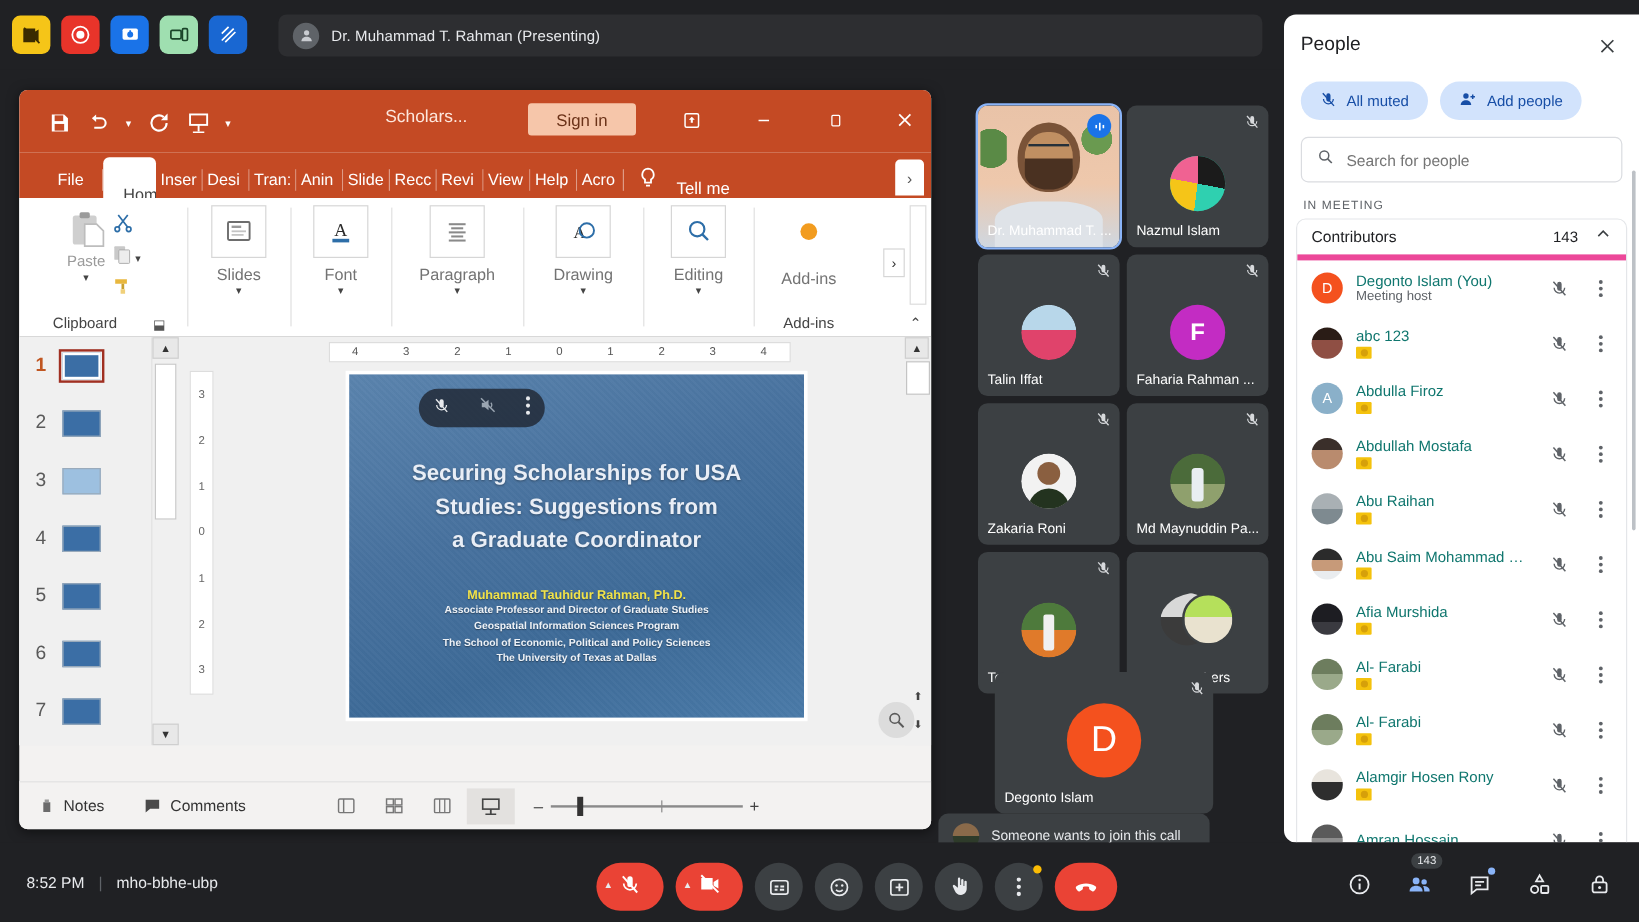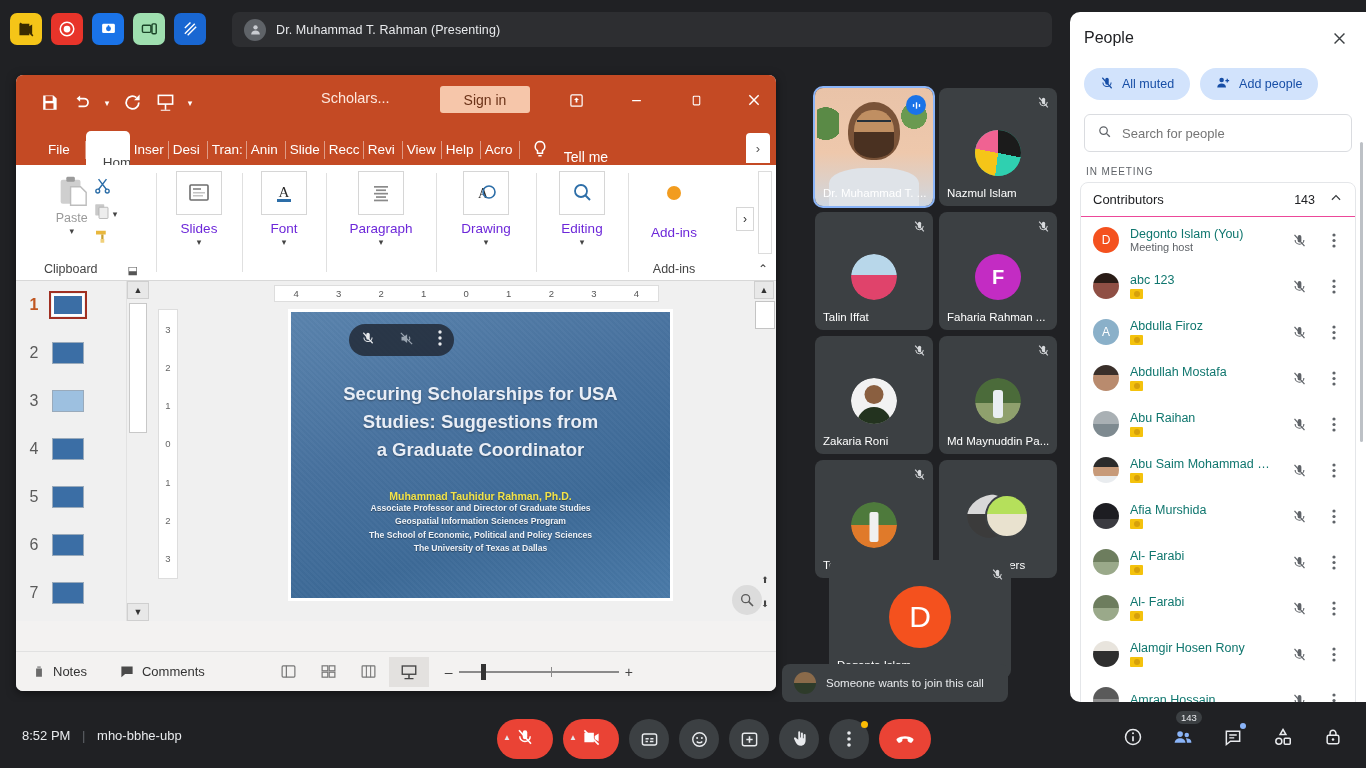--- a/index.html
+++ b/index.html
@@ -47,21 +47,21 @@
   .tab.active { background:#ffffff; color:#444; width:44px; border-radius:5px 5px 0 0; text-align:center; padding:17px; }
   .tab-fixed { width:39px; text-align:left; }
   .tellme { font-size:14px; color:#fff; margin-left:14px; }
   .lamp { margin-left:10px; }
   .tab-more { position:absolute; right:6px; bottom:2px; width:24px; height:30px; background:#fff; color:#555; font-size:13px; display:flex; align-items:center; justify-content:center; border-radius:4px 4px 0 0; }
 
   .ppt-ribbon { height:116px; background:#ffffff; display:flex; position:relative; border-bottom:1px solid #d8d8d8; }
   .rgroup { position:relative; display:flex; flex-direction:column; align-items:center; padding:6px 0 0; }
   .rgroup + .rgroup:before { content:""; position:absolute; left:0; top:8px; bottom:8px; width:1px; background:#e0e0e0; }
   .rbtn-big { width:46px; height:44px; border:1px solid #d6d6d6; background:#fff; display:flex; align-items:center; justify-content:center; }
-  .rlabel { font-size:13.5px; color:#6d28d9; margin-top:6px;text-align:center; }
+  .rlabel { font-size:13.5px; color:#737373; margin-top:6px;text-align:center; }
   .rcaret { font-size:9px; color:#444; margin-top:1px; }
   .rfoot { position:absolute; bottom:4px; left:0; right:0; text-align:center; font-size:12.5px; color:#444; }
   .ribbon-collapse { position:absolute; right:8px; bottom:4px; color:#444; font-size:12px; }
   .ribbon-scroll { position:absolute; right:4px; top:6px; bottom:26px; width:14px; background:#fff; border:1px solid #dcdcdc; }
   .ribbon-expand { position:absolute; right:22px; top:42px; width:18px; height:24px; background:#fff; border:1px solid #d6d6d6; font-size:12px; color:#333; display:flex; align-items:center; justify-content:center; }
 
   .ppt-body { position:relative; height:340px; background:#f0f0f0; }
   .thumbs { position:absolute; left:0; top:0; width:110px; bottom:0; background:#f0f0f0; }
   .thumb-row { display:flex; align-items:center; height:48px; padding-left:12px; gap:12px; }
   .thumb-num { font-size:16px; color:#5a5a5a; width:12px; text-align:center; }
@@ -105,21 +105,21 @@
   .tile-row { display:flex; gap:6px; margin-bottom:6px; }
   .tile { width:134px; height:118px; background:#3c4043; border-radius:8px; position:relative; overflow:hidden; }
   .tile.active { outline:2px solid #8ab4f8; }
   .tile-name { position:absolute; left:8px; bottom:7px; font-size:11.5px; color:#fff; max-width:118px; overflow:hidden; white-space:nowrap; text-overflow:ellipsis; }
   .tile-mic { position:absolute; right:7px; top:7px; opacity:.9; }
   .tile-av { position:absolute; left:50%; top:42px; transform:translateX(-50%); width:46px; height:46px; border-radius:50%; overflow:hidden; display:flex; align-items:center; justify-content:center; font-size:20px; color:#fff; }
   .speaking-badge { position:absolute; right:7px; top:7px; width:20px; height:20px; border-radius:50%; background:#1a73e8; display:flex; align-items:center; justify-content:center; }
   .tile.wide { width:182px; height:118px; margin:0 auto; }
   .tile-big-av { position:absolute; left:50%; top:26px; transform:translateX(-50%); width:62px; height:62px; border-radius:50%; background:#f4511e; display:flex; align-items:center; justify-content:center; color:#fff; font-size:30px; }
   .tiles-lower { position:absolute; left:783px; top:560px; width:274px; }
-  .join-toast { position:absolute; left:-1px; top:104px; width:226px; height:38px; background:#3c4043; border-radius:8px; display:flex; align-items:center; gap:10px; padding:0 12px; }
+  .join-toast { position:absolute; left:-1px; top:118px; width:226px; height:38px; background:#3c4043; border-radius:8px; display:flex; align-items:center; gap:10px; padding:0 12px; }
   .jt-av { width:22px; height:22px; border-radius:50%; overflow:hidden; }
   .jt-text { font-size:11.5px; color:#e8eaed; }
 
   
   .feed-presenter { position:absolute; inset:0; background:linear-gradient(180deg,#e9c3a8 0%,#eec8ac 55%,#cfd7e0 100%); }
   .fp-plantL { position:absolute; left:2px; top:18px; width:22px; height:44px; background:radial-gradient(circle at 40% 40%, #5a8a46 0 55%, transparent 56%); }
   .fp-plantR { position:absolute; right:6px; top:10px; width:26px; height:40px; background:radial-gradient(circle at 50% 45%, #6a9a50 0 50%, transparent 51%); }
   .fp-head { position:absolute; left:50%; top:14px; transform:translateX(-50%); width:52px; height:58px; background:#7a5338; border-radius:50% 50% 45% 45%; }
   .fp-face { position:absolute; left:50%; top:22px; transform:translateX(-50%); width:40px; height:44px; background:#c08f62; border-radius:46%; }
   .fp-beard { position:absolute; left:50%; top:44px; transform:translateX(-50%); width:40px; height:26px; background:#4a3121; border-radius:0 0 50% 50%; }
@@ -130,21 +130,21 @@
   .people { position:absolute; right:0; top:12px; width:296px; height:690px; background:#fff; border-radius:10px 0 0 10px; color:#202124; overflow:hidden; }
   .pp-head { height:52px; display:flex; align-items:center; padding:0 14px; }
   .pp-title { font-size:16px; color:#202124; flex:1; }
   .pp-close { width:26px; height:26px; display:flex; align-items:center; justify-content:center; }
   .pp-chips { display:flex; gap:10px; padding:4px 14px 0; }
   .chip { height:32px; border-radius:16px; background:#d2e3fc; color:#174ea6; display:flex; align-items:center; gap:8px; padding:0 16px; font-size:12.5px; }
   .pp-search { margin:14px 14px 0; height:38px; border:1px solid #dadce0; border-radius:6px; display:flex; align-items:center; gap:10px; padding:0 12px; }
   .pp-search-input { border:0; outline:0; font-size:13px; color:#5f6368; font-family:"Liberation Sans", sans-serif; width:200px; background:transparent; }
   .pp-section { font-size:10px; color:#5f6368; letter-spacing:.9px; padding:14px 16px 5px; }
   .pp-card { margin:0 10px; border:1px solid #e4e6e9; border-radius:8px; overflow:hidden; }
-  .pp-group { display:flex; align-items:center; height:34px; padding:0 12px; border-bottom:1px solid #ec4899; }
+  .pp-group { display:flex; align-items:center; height:34px; padding:0 12px; border-bottom:5px solid #ec4899; }
   .pg-label { flex:1; font-size:13px; color:#202124; }
   .pg-count { font-size:12.5px; color:#202124; margin-right:14px; }
   .pp-row { display:flex; align-items:center; height:46px; padding:0 10px 0 12px; gap:11px; }
   .pr-av { width:26px; height:26px; border-radius:50%; position:relative; flex:0 0 26px; display:flex; align-items:center; justify-content:center; color:#fff; font-size:12px; overflow:visible; }
   .pr-av .inner { position:absolute; inset:0; border-radius:50%; overflow:hidden; }
   .pr-main { flex:1; min-width:0; }
   .pr-name { font-size:12.5px; color:#0f766e; white-space:nowrap; overflow:hidden; text-overflow:ellipsis; }
   .pr-sub { font-size:11px; color:#5f6368; }
   .pr-flag { width:13px; height:10px; margin-top:2px; background:linear-gradient(#1f9e4a 0 100%); border-radius:1px; position:relative; }
   .pr-flag:after { content:""; position:absolute; left:4px; top:2px; width:6px; height:6px; border-radius:50%; background:#f42a41; }

